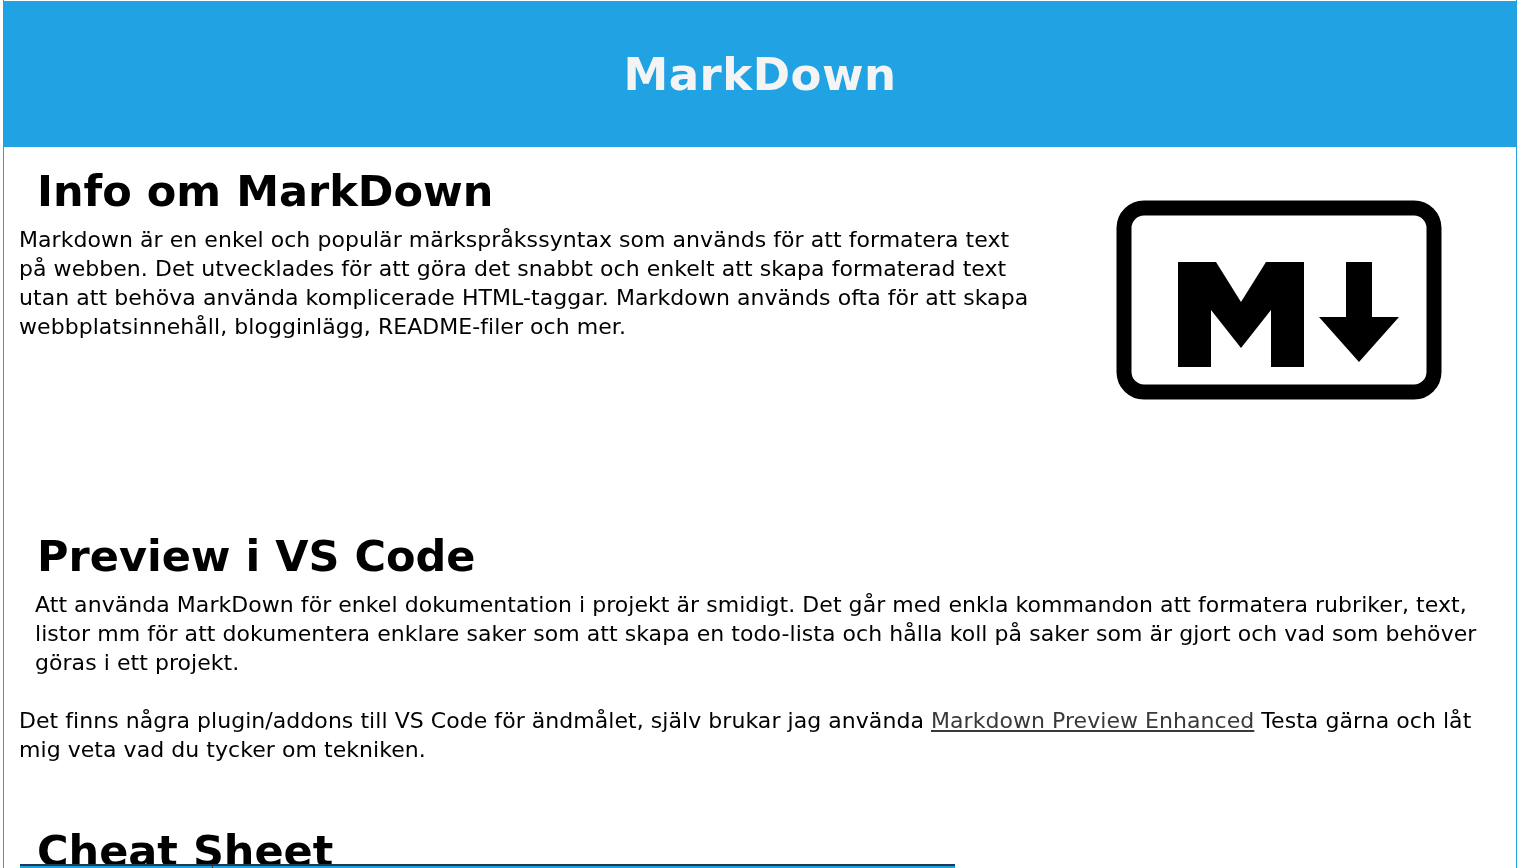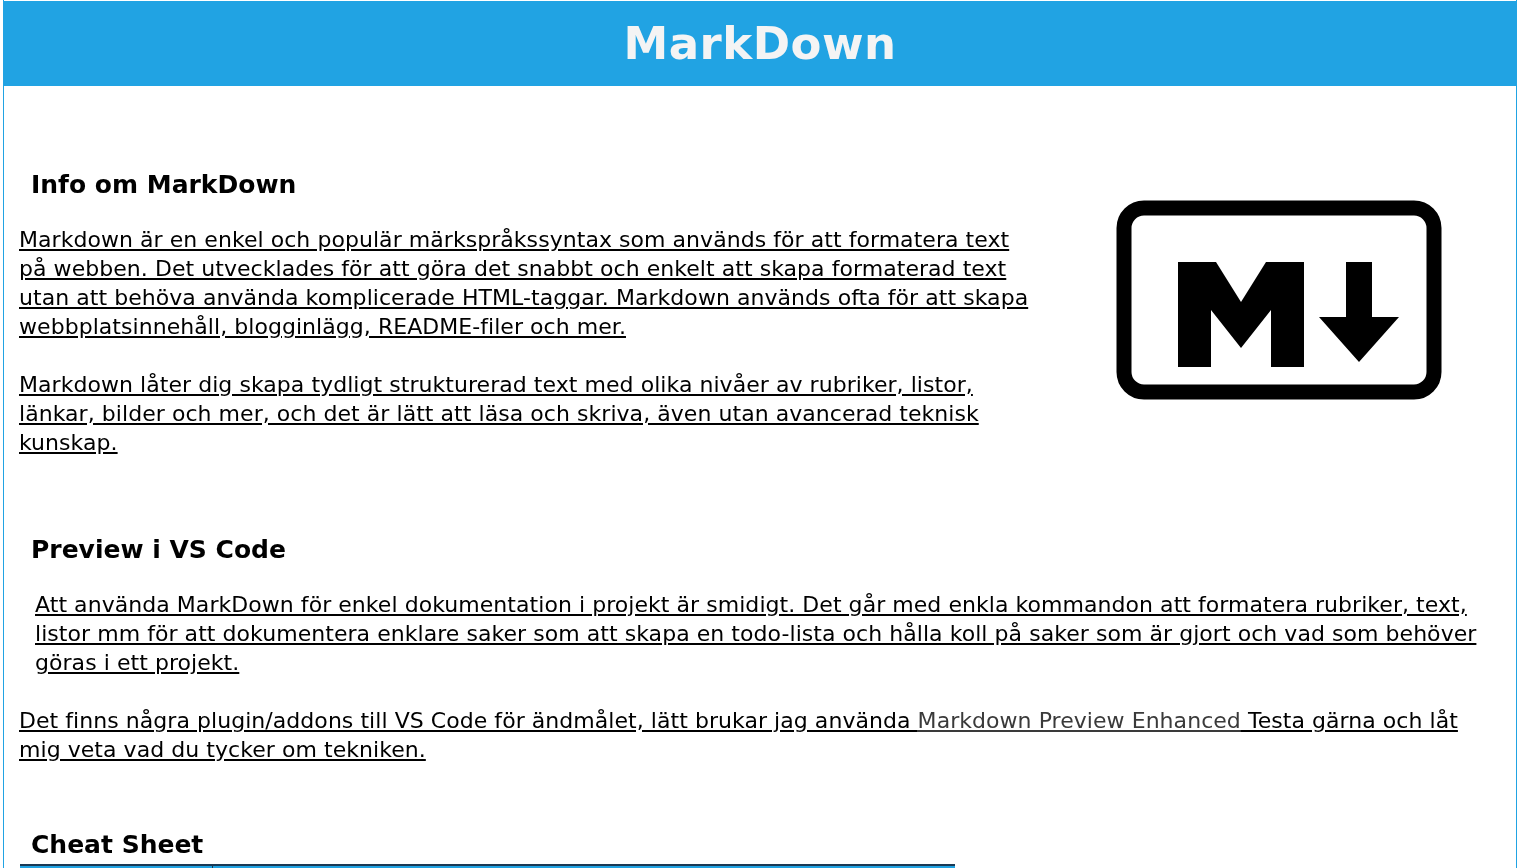--- a/index.html
+++ b/index.html
@@ -22,21 +22,21 @@
       height: 900px;
       border-left: 1px solid #21a3e3;
       border-right: 1px solid #21a3e3;
       box-sizing: border-box;
     }
     .site-header {
       position: absolute;
       left: 0;
       top: 1px;
       width: 100%;
-      height: 85px;
+      height: 146px;
       background: #21a3e3;
       display: flex;
       align-items: center;
       justify-content: center;
     }
     .site-title {
       margin: 0;
       color: #f4f4f4;
       font-size: 45px;
       font-weight: bold;
@@ -44,31 +44,30 @@
       position: relative;
       left: 0px;
     }
     .content {
       position: absolute;
       left: 15px;
       top: 120px;
       width: 1480px;
     }
     h2 {
-      margin: 12px;
-      font-size: 25px;
+      margin: 18px;
+      font-size: 43px;
       font-weight: bold;
       line-height: 40px;
     }
     p {
       margin: 0;
       font-size: 22px;
       line-height: 29px;
       letter-spacing: 0.05px;
-      text-decoration: underline;
     }
     .sec1 { position: absolute; left: 0; top: 0; width: 1480px; }
     .sec1 h2 { position: absolute; top: 33px; left: 0; }
     .sec1 .col { position: absolute; top: 105px; left: 0; width: 1015px; }
     .sec1 .col p + p { margin-top: 29px; }
     .logo {
       position: absolute;
       left: 1097px;
       top: 80px;
       width: 326px;
@@ -103,36 +102,35 @@
 <div class="page">
   <header class="site-header">
     <h1 class="site-title">MarkDown</h1>
   </header>
 
   <main class="content">
     <section class="sec1">
       <h2>Info om MarkDown</h2>
       <div class="col">
         <p>Markdown är en enkel och populär märkspråkssyntax som används för att formatera text på webben. Det utvecklades för att göra det snabbt och enkelt att skapa formaterad text utan att behöva använda komplicerade HTML-taggar. Markdown används ofta för att skapa webbplatsinnehåll, blogginlägg, README-filer och mer.</p>
-        <p>Markdown låter dig skapa tydligt strukturerad text med olika nivåer av rubriker, listor, länkar, bilder och mer, och det är lätt att läsa och skriva, även utan avancerad teknisk kunskap.</p>
       </div>
       <div class="logo">
         <svg width="326" height="200" viewBox="0 0 326 200" xmlns="http://www.w3.org/2000/svg">
           <rect x="8" y="8" width="310" height="184" rx="20" ry="20" fill="none" stroke="#000" stroke-width="15"></rect>
           <path d="M 62 210" fill="none"></path>
           <polygon points="62,62 100,62 125,102 150,62 188,62 188,167 155,167 155,110 125,148 95,110 95,167 62,167" fill="#000"></polygon>
           <polygon points="230,62 256,62 256,117 283,117 243,162 203,117 230,117" fill="#000"></polygon>
         </svg>
       </div>
     </section>
 
     <section class="sec2">
       <h2>Preview i VS Code</h2>
       <p class="p1">Att använda MarkDown för enkel dokumentation i projekt är smidigt. Det går med enkla kommandon att formatera rubriker, text, listor mm för att dokumentera enklare saker som att skapa en todo-lista och hålla koll på saker som är gjort och vad som behöver göras i ett projekt.</p>
-      <p class="p2"><span>Det finns några plugin/addons till VS Code för ändmålet, lätt brukar jag använda </span><a class="ext-link" href="#">Markdown Preview Enhanced</a><span> Testa gärna och låt mig veta vad du tycker om tekniken.</span></p>
+      <p class="p2"><span>Det finns några plugin/addons till VS Code för ändmålet, själv brukar jag använda </span><a class="ext-link" href="#">Markdown Preview Enhanced</a><span> Testa gärna och låt mig veta vad du tycker om tekniken.</span></p>
     </section>
 
     <section class="sec3">
       <h2>Cheat Sheet</h2>
       <table class="cheat-table">
         <thead>
           <tr>
             <th class="c1"></th>
             <th class="c2"></th>
           </tr>

